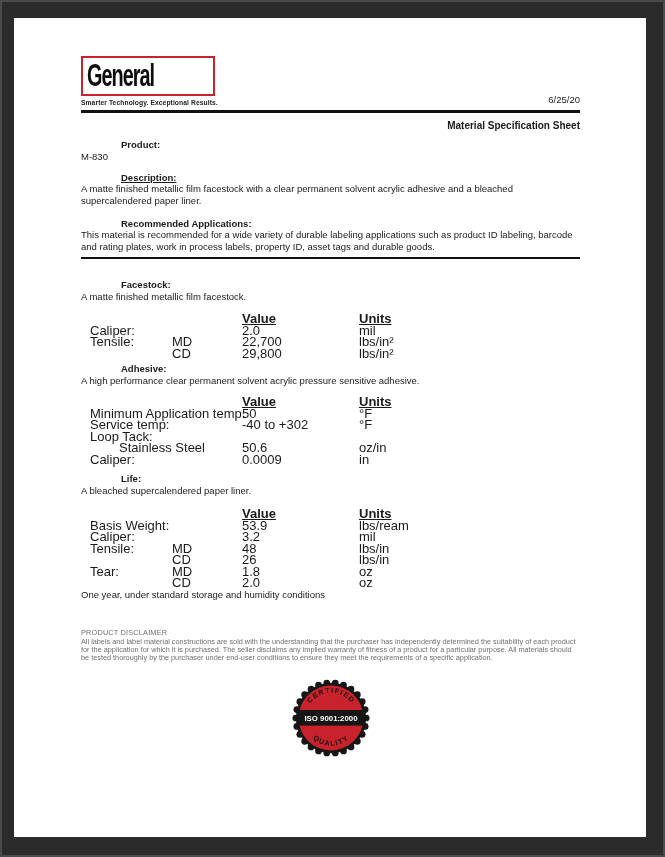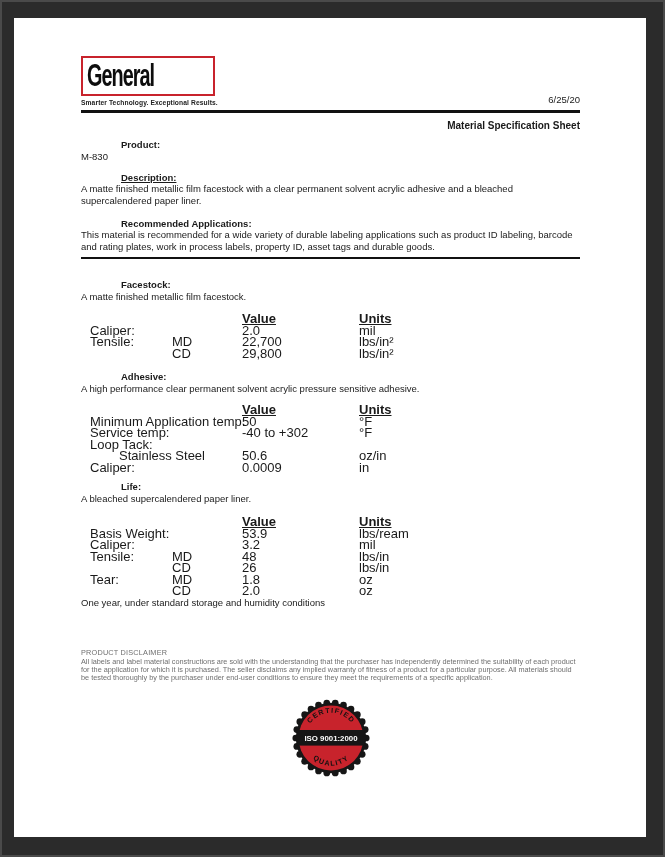--- a/index.html
+++ b/index.html
@@ -53,39 +53,39 @@
   .doc-title { text-align:right; font-weight:bold; font-size:10px; margin-top:6px; line-height:14px; }
 
   .sec-h { font-weight:bold; font-size:9.5px; line-height:11.5px;padding-left:40px; }
   .sec-t { font-size:9.5px; line-height:11.5px; }
   .w-desc { max-width:470px; }
 
   .mt-product  { margin-top:6px; }
   .mt-desc     { margin-top:9.5px;text-decoration:underline; }
   .mt-recapps  { margin-top:11.5px; }
   .mt-facest   { margin-top:20px; }
-  .mt-adh      { margin-top:12px; }
+  .mt-adh      { margin-top:4px; }
   .mt-liner    { margin-top:8px; }
   .mt-shelf    { margin-top:9.5px; }
 
   
   .spec-table { font-size:13px; }
   .spec-table.t-face  { margin-top:11px; }
   .spec-table.t-adh   { margin-top:10px; }
   .spec-table.t-liner { margin-top:12px; }
   .spec-row { display:flex; line-height:11.5px; height:11.5px; }
   .c-label { width:82px; flex:none; white-space:nowrap;margin-left:9px; }
   .c-sub   { width:70px; flex:none; white-space:nowrap; }
   .c-value { width:117px; flex:none; white-space:nowrap; }
   .c-units { flex:1; white-space:nowrap; }
   .spec-head .c-value, .spec-head .c-units { font-weight:bold; text-decoration:underline; }
   .indent .c-label { padding-left:29px; }
 
   
-  .disclaimer { margin-top:40px; color:#6f6f6f; }
+  .disclaimer { margin-top:28px; color:#6f6f6f; }
   .disc-h { font-size:7.3px; line-height:9.5px; letter-spacing:.2px; }
   .disc-t { font-size:7.3px; line-height:8.2px; max-width:502px; }
 
   
   .seal-wrap { width:80px; margin:16px auto 0; }
   .seal { display:block; }
   .seal-arc { font-family:"Liberation Sans",sans-serif; font-size:8.8px; font-weight:bold; fill:#111; letter-spacing:1.6px; }
   .seal-center { font-family:"Liberation Sans",sans-serif; font-size:9.8px; font-weight:bold; fill:#fff; text-anchor:middle; }
 </style>
 </head>

